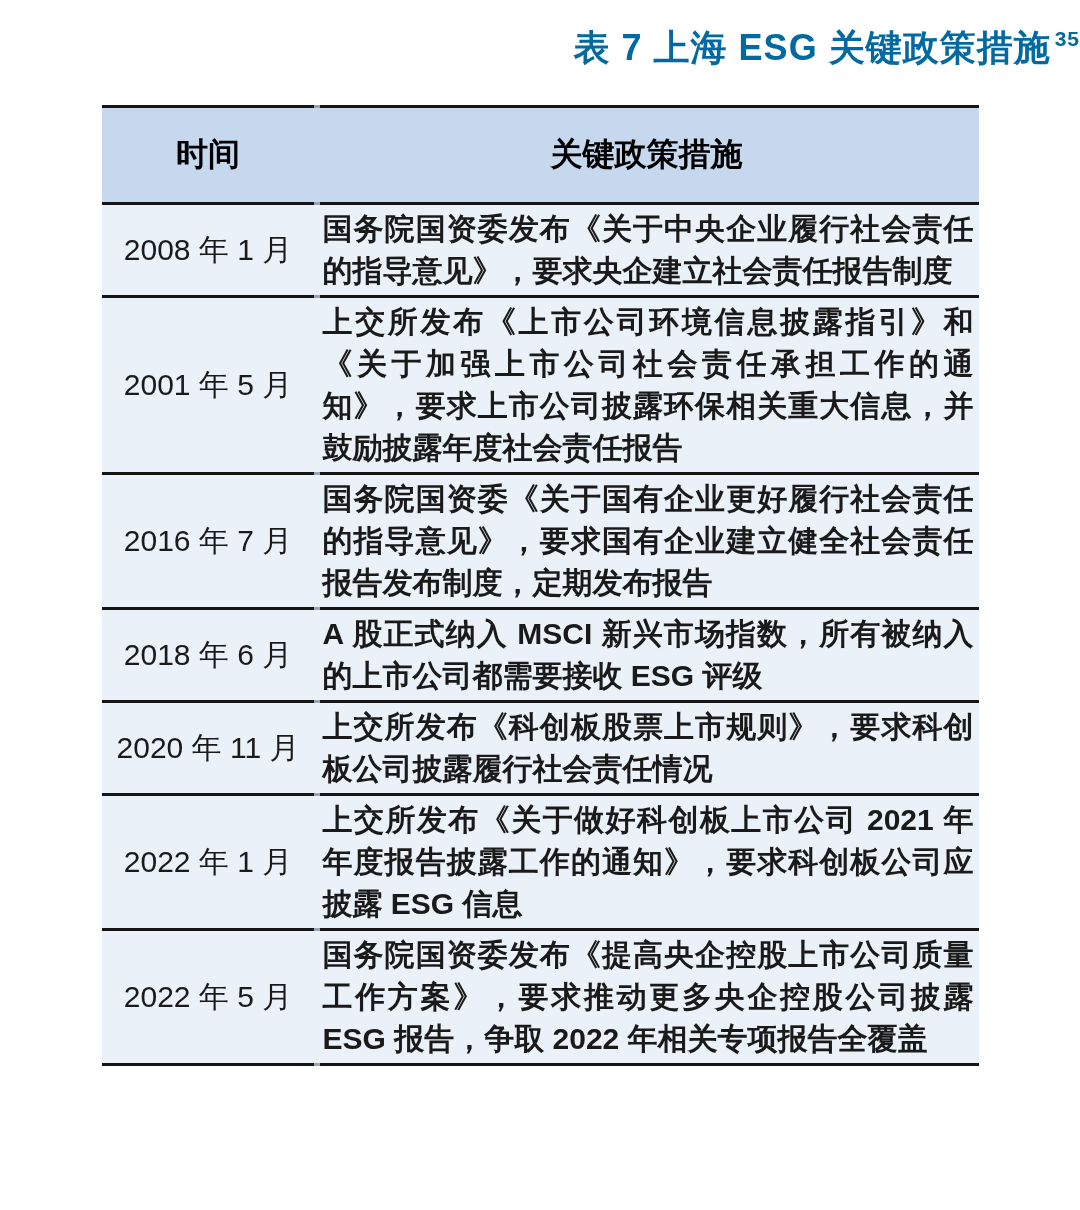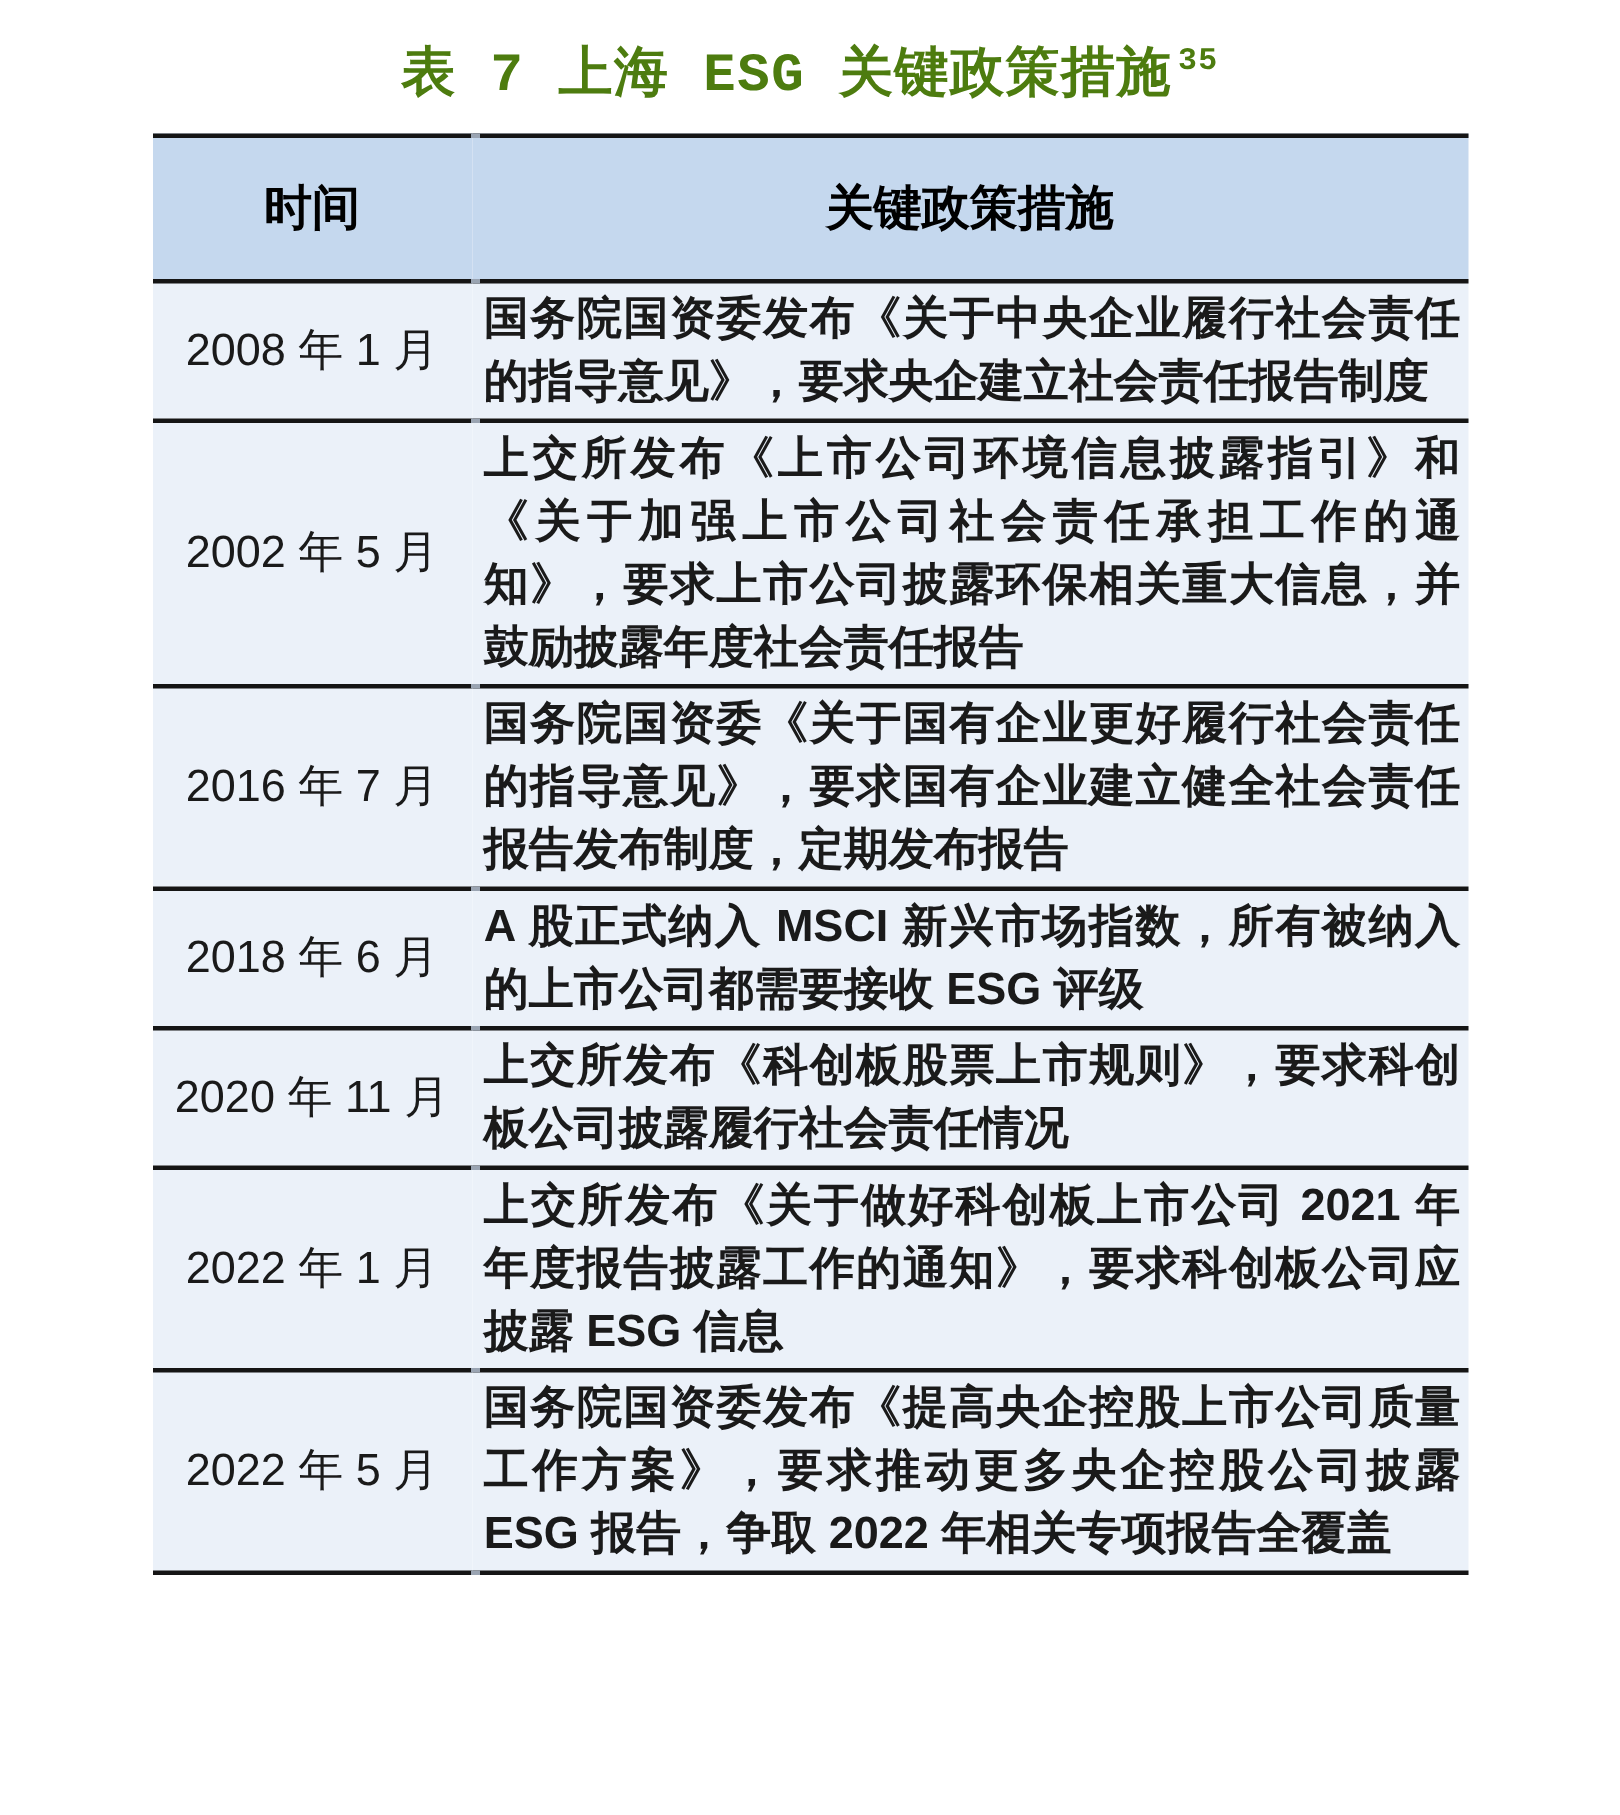--- a/index.html
+++ b/index.html
@@ -4,36 +4,35 @@
 <style>
   html,body{margin:0;padding:0;}
   body{
     width:1080px;height:1210px;background:#ffffff;
     font-family:"Liberation Sans","DejaVu Sans",sans-serif;
     color:#1a1a1a;
     -webkit-font-smoothing:antialiased;
   }
   .doc-title{
     padding-top:24px;
-    text-align:center;
+    text-align:right;
     font-size:36px;
     font-weight:bold;
-    color:#4d7c0f;
+    color:#0369a1;
     letter-spacing:1px;
-    font-family:Liberation Mono, monospace;
   }
   .doc-title .fn-ref{
     font-size:21px;
     font-weight:bold;
     position:relative;
     top:-14px;
     margin-left:4px;
   }
   table.policy{
-    margin:16px auto 0 auto;
+    margin:32px auto 0 auto;
     width:877px;
     table-layout:fixed;
     border-collapse:separate;
     border-spacing:0;
   }
   col.c-time{width:213px;}
   col.c-measure{width:664px;}
   th{
     background:var(--header-bg,#c5d8ee);
     border-top:3px solid var(--border-c,#151515);
@@ -101,21 +100,21 @@
       <th class="measure-h">关键政策措施</th>
     </tr>
   </thead>
   <tbody id="rows">
   <tr>
     <td class="time-cell">2008 年 1 月</td>
     <td class="measure-cell">国务院国资委发布《关于中央企业履行社会责任的指导意见》，要求央企建立社会责任报告制度</td>
   </tr>
 
   <tr>
-    <td class="time-cell">2002 年 5 月</td>
+    <td class="time-cell">2001 年 5 月</td>
     <td class="measure-cell">上交所发布《上市公司环境信息披露指引》和《关于加强上市公司社会责任承担工作的通知》，要求上市公司披露环保相关重大信息，并鼓励披露年度社会责任报告</td>
   </tr>
 
   <tr>
     <td class="time-cell">2016 年 7 月</td>
     <td class="measure-cell">国务院国资委《关于国有企业更好履行社会责任的指导意见》，要求国有企业建立健全社会责任报告发布制度，定期发布报告</td>
   </tr>
 
   <tr>
     <td class="time-cell">2018 年 6 月</td>

